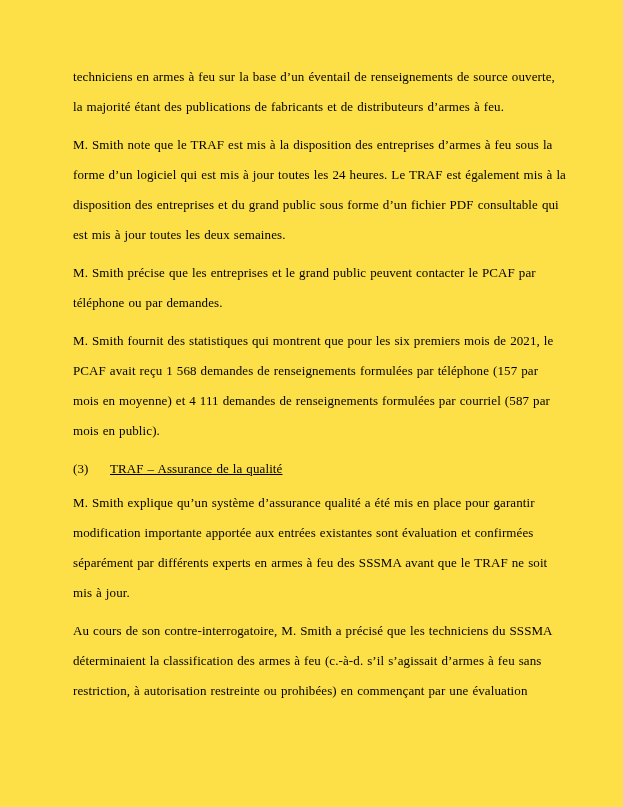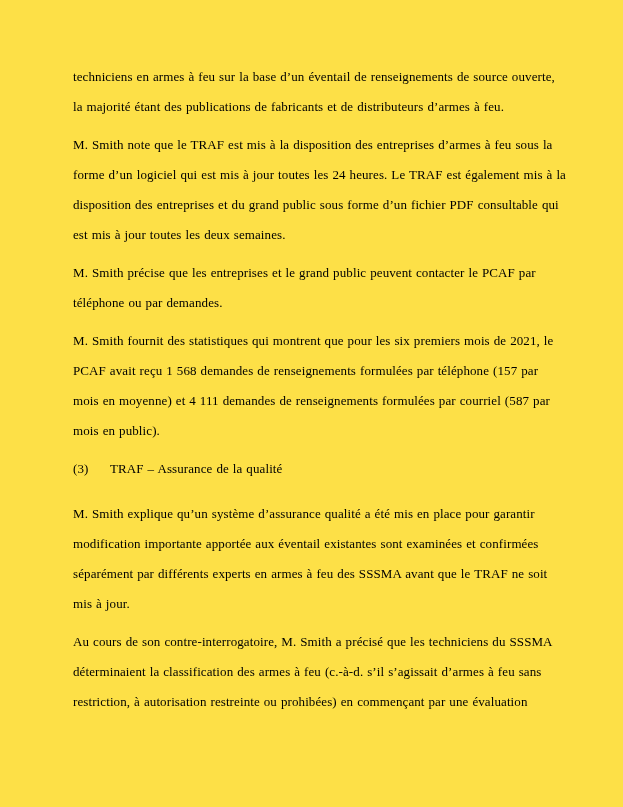--- a/index.html
+++ b/index.html
@@ -21,21 +21,22 @@
     width: 623px;
     height: 807px;
     background: #fde047;
     box-sizing: border-box;
     padding: 62px 60px 0 73px;
   }
   .block {
     margin: 0 0 8px 0;
   }
   .block.heading {
-    margin-bottom: 15px;
+    margin-bottom: 4px;
+    text-decoration: underline;
   }
   .line,
   .heading-line {
     font-size: 13px;
     line-height: 30px;
     white-space: pre;
     word-spacing: 0.6px;
     letter-spacing: 0.1px;
   }
   .heading-number {
@@ -63,21 +64,21 @@
     </div>
     <div class="block paragraph">
       <div class="line">M. Smith fournit des statistiques qui montrent que pour les six premiers mois de 2021, le</div>
       <div class="line">PCAF avait reçu 1 568 demandes de renseignements formulées par téléphone (157 par</div>
       <div class="line">mois en moyenne) et 4 111 demandes de renseignements formulées par courriel (587 par</div>
       <div class="line">mois en public).</div>
     </div>
     <div class="block heading heading-line"><span class="heading-number">(3)</span><span class="heading-text">TRAF – Assurance de la qualité</span></div>
     <div class="block paragraph">
       <div class="line">M. Smith explique qu’un système d’assurance qualité a été mis en place pour garantir</div>
-      <div class="line">modification importante apportée aux éventail existantes sont examinées et confirmées</div>
+      <div class="line">modification importante apportée aux entrées existantes sont évaluation et confirmées</div>
       <div class="line">séparément par différents experts en armes à feu des SSSMA avant que le TRAF ne soit</div>
       <div class="line">mis à jour.</div>
     </div>
     <div class="block paragraph">
       <div class="line">Au cours de son contre-interrogatoire, M. Smith a précisé que les techniciens du SSSMA</div>
       <div class="line">déterminaient la classification des armes à feu (c.-à-d. s’il s’agissait d’armes à feu sans</div>
       <div class="line">restriction, à autorisation restreinte ou prohibées) en commençant par une évaluation</div>
     </div>
   </div>
 

